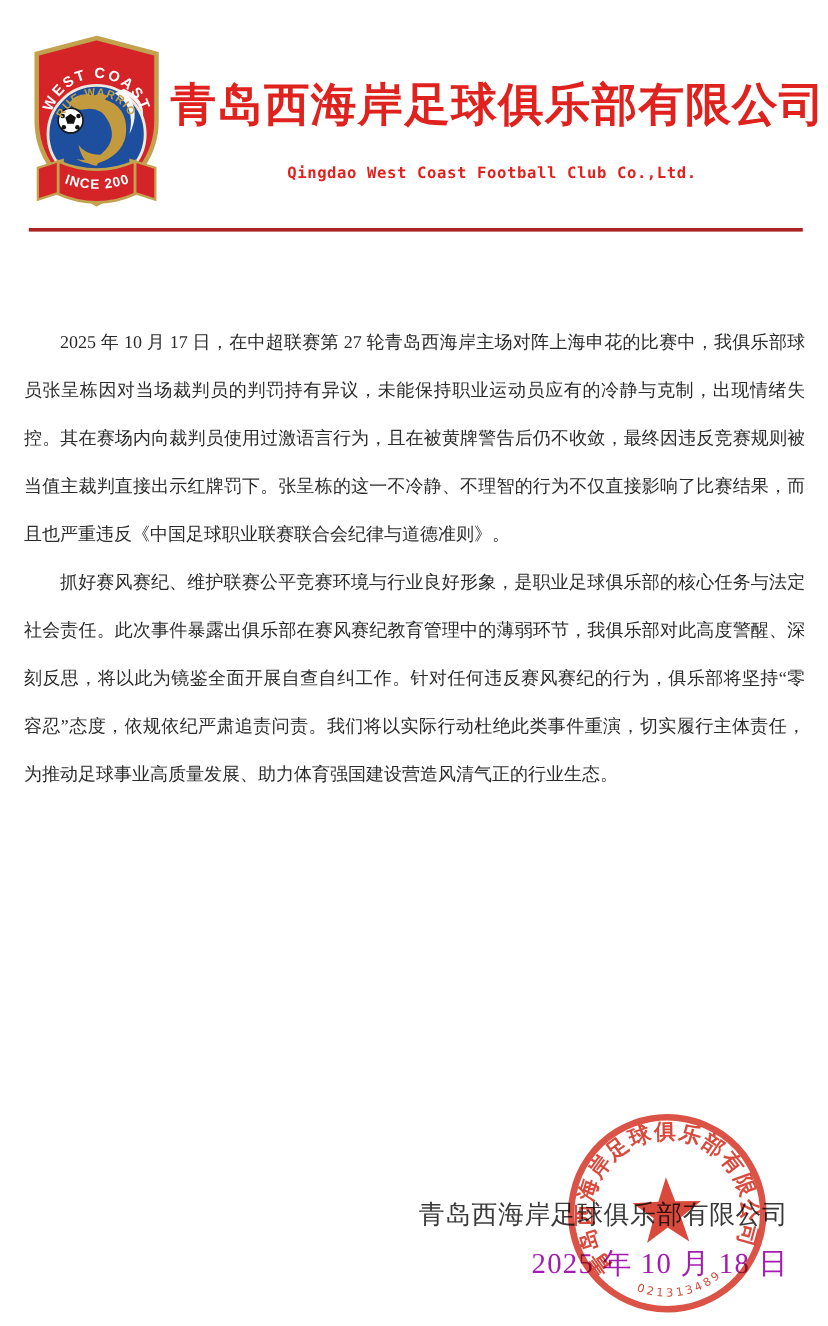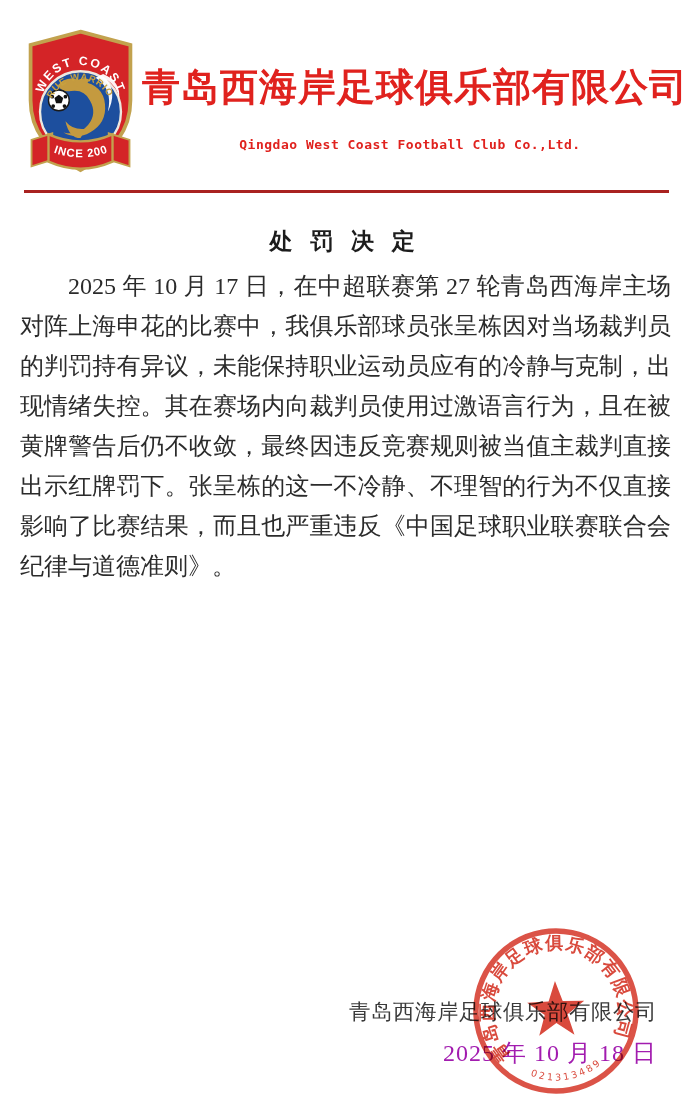--- a/index.html
+++ b/index.html
@@ -21,21 +21,21 @@
   }
   .divider { position:absolute; left:24px; right:21px; top:190px; height:3px;
     background:#a92220; }
   
   .doc-title {
     position:absolute; left:0; right:0; top:226px; text-align:center;
     font-size:23px; font-weight:bold; letter-spacing:6px; color:#1c1c1c;
   }
   .body-text { position:absolute; left:20px; right:19px; top:266px; }
   .body-text p {
-    font-size:24px; line-height:40px; text-align:justify;
+    font-size:15px; line-height:40px; text-align:justify;
     text-indent:2em; color:#2b2b2b;
   }
   .body-text p.bold { font-weight:bold; color:#222; }
   
   .signature {
     position:absolute; right:33px; top:997px; font-size:21.5px;
     color:#3a3a3a; white-space:nowrap; letter-spacing:0.5px;
   }
   .sig-date {
     position:absolute; right:33px; top:1037px; font-size:24px;
@@ -90,24 +90,24 @@
     </svg>
   </div>
 
   <div class="header-text">
     <div class="cn-name">青岛西海岸足球俱乐部有限公司</div>
     <div class="en-name">Qingdao West Coast Football Club Co.,Ltd.</div>
   </div>
 
   <div class="divider"></div>
 
-  <div class="doc-title">处 罚 决 定</div>
 
   <div class="body-text">
     <p>2025 年 10 月 17 日，在中超联赛第 27 轮青岛西海岸主场对阵上海申花的比赛中，我俱乐部球员张呈栋因对当场裁判员的判罚持有异议，未能保持职业运动员应有的冷静与克制，出现情绪失控。其在赛场内向裁判员使用过激语言行为，且在被黄牌警告后仍不收敛，最终因违反竞赛规则被当值主裁判直接出示红牌罚下。张呈栋的这一不冷静、不理智的行为不仅直接影响了比赛结果，而且也严重违反《中国足球职业联赛联合会纪律与道德准则》。</p>
+    <p>抓好赛风赛纪、维护联赛公平竞赛环境与行业良好形象，是职业足球俱乐部的核心任务与法定社会责任。此次事件暴露出俱乐部在赛风赛纪教育管理中的薄弱环节，我俱乐部对此高度警醒、深刻反思，将以此为镜鉴全面开展自查自纠工作。针对任何违反赛风赛纪的行为，俱乐部将坚持“零容忍”态度，依规依纪严肃追责问责。我们将以实际行动杜绝此类事件重演，切实履行主体责任，为推动足球事业高质量发展、助力体育强国建设营造风清气正的行业生态。</p>
   </div>
 
   <div class="signature">青岛西海岸足球俱乐部有限公司</div>
   <div class="sig-date">2025 年 10 月 18 日</div>
 
   <div class="seal">
     <svg viewBox="0 0 178 182" width="178" height="182">
       <defs>
         <path id="sealTextArc" d="M36 124 A 63 63 0 1 1 142 124"></path>
         <path id="sealNumArc" d="M54 149 A 69 69 0 0 0 124 149"></path>

